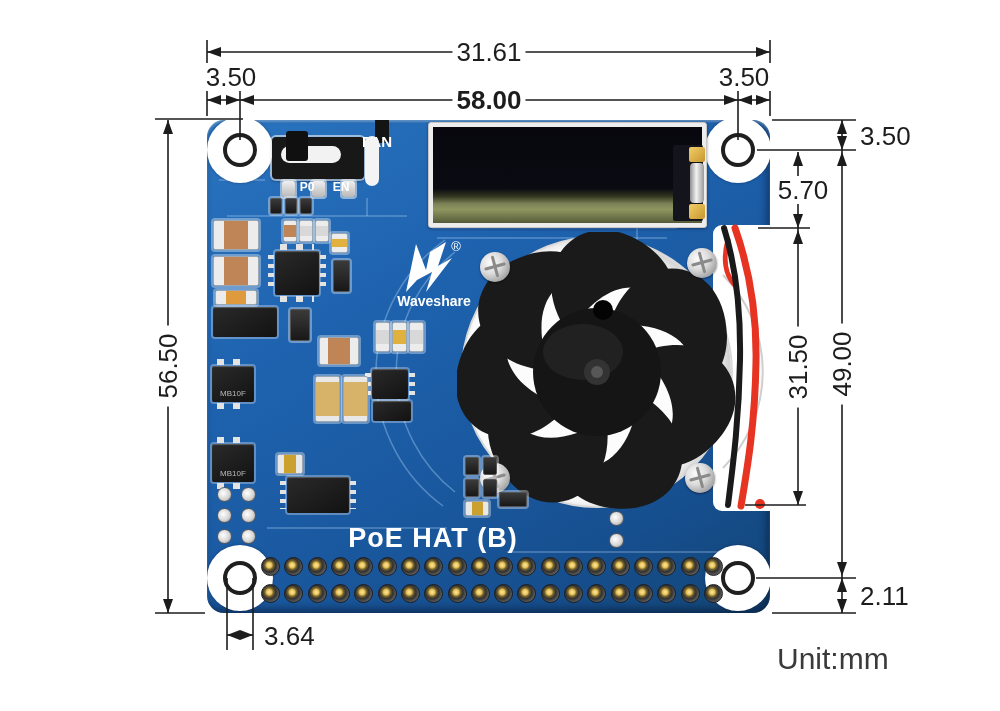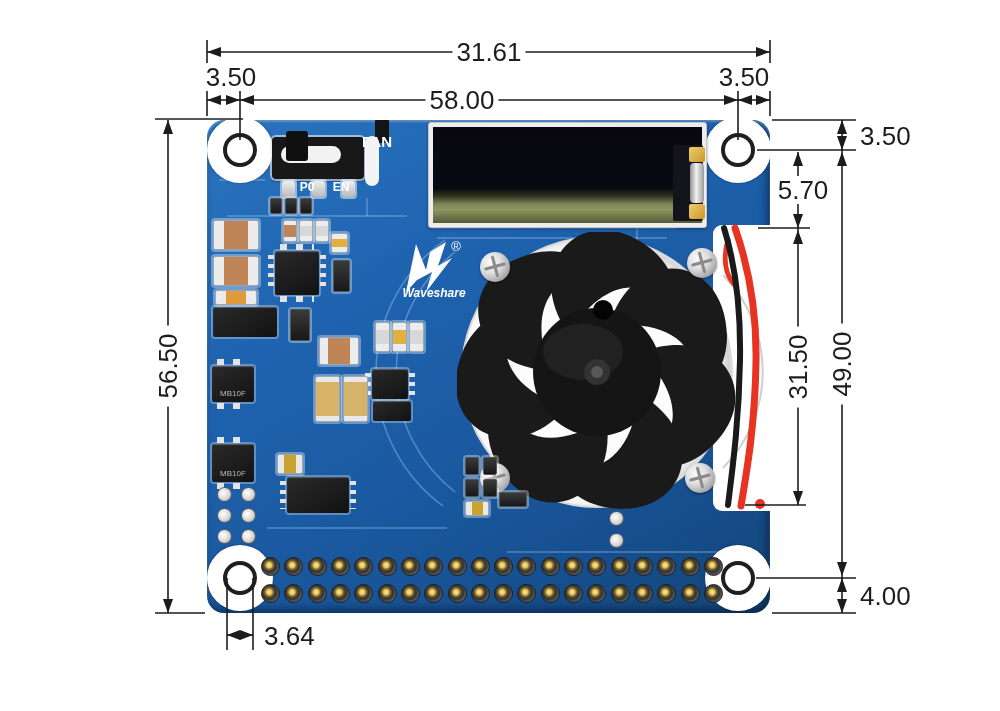--- a/index.html
+++ b/index.html
@@ -127,22 +127,23 @@
     </div>
     <span class="board-label" style="left:170px;top:21px;font-size:15px;">FAN</span>
     <span class="board-label" style="left:100px;top:67px;font-size:12px;">P0</span>
     <span class="board-label" style="left:134px;top:67px;font-size:12px;">EN</span>
     <span class="pill" style="left:158px;top:16px;width:14px;height:50px;"></span>
 
     <svg class="layer" style="left:195px;top:120px;" width="56" height="56" viewBox="0 0 56 56">
       <path d="M4,52 L14,4 L24,30 L28,12 L44,2 L36,26 L50,18 L24,52 L30,32 L15,40 Z" fill="#fff"></path>
     </svg>
     <span class="board-label" style="left:249px;top:126px;font-size:13px;font-weight:normal;">®</span>
-    <span class="board-label" style="left:227px;top:173px;font-size:12px;font-style:italic;">Waveshare</span>
-
+    <span class="board-label" style="left:227px;top:181px;font-size:14px;">Waveshare</span>
+
+    <span class="board-label" style="left:226px;top:418px;font-size:27px;letter-spacing:1px;">PoE HAT (B)</span>
 
     <div class="fan-open"></div>
     <svg class="fan-svg" width="280" height="280" viewBox="-140 -140 280 280">
       <defs>
         <path id="bl" d="M 12,-46 C 36,-128 128,-120 130,-36 C 130,-10 118,12 96,24 C 106,-30 70,-52 12,-46 Z" fill="#1a1a1a"></path>
       </defs>
       <use href="#bl"></use>
       <use href="#bl" transform="rotate(51.4)"></use>
       <use href="#bl" transform="rotate(102.9)"></use>
       <use href="#bl" transform="rotate(154.3)"></use>
@@ -332,22 +333,23 @@
         <polygon points="798,228 793,214 803,214"></polygon>
       <polygon points="798,230 793,244 803,244"></polygon>
         <polygon points="798,505 793,491 803,491"></polygon>
       <polygon points="227,635 240,630 240,640"></polygon>
         <polygon points="253,635 240,630 240,640"></polygon>
     </g>
   </svg>
 
   <span class="dimtext" style="left:489px;top:52px;">31.61</span>
   <span class="dimtext" style="left:231px;top:77px;">3.50</span>
-  <span class="dimtext" style="left:462px;top:100px;">58.00</span>
+  <span class="dimtext" style="left:489px;top:100px;font-weight:bold;">58.00</span>
   <span class="dimtext" style="left:744px;top:77px;">3.50</span>
   <span class="dimtext anchor-left" style="left:856px;top:136px;">3.50</span>
   <span class="dimtext" style="left:803px;top:190px;">5.70</span>
   <span class="dimtext vert" style="left:798px;top:367px;">31.50</span>
   <span class="dimtext vert" style="left:842px;top:364px;">49.00</span>
   <span class="dimtext vert" style="left:168px;top:366px;">56.50</span>
-  <span class="dimtext anchor-left" style="left:856px;top:596px;">4.00</span>
+  <span class="dimtext anchor-left" style="left:856px;top:596px;">2.11</span>
   <span class="dimtext anchor-left" style="left:260px;top:636px;">3.64</span>
+  <span class="unit">Unit:mm</span>
 </div>
 
 </body></html>

